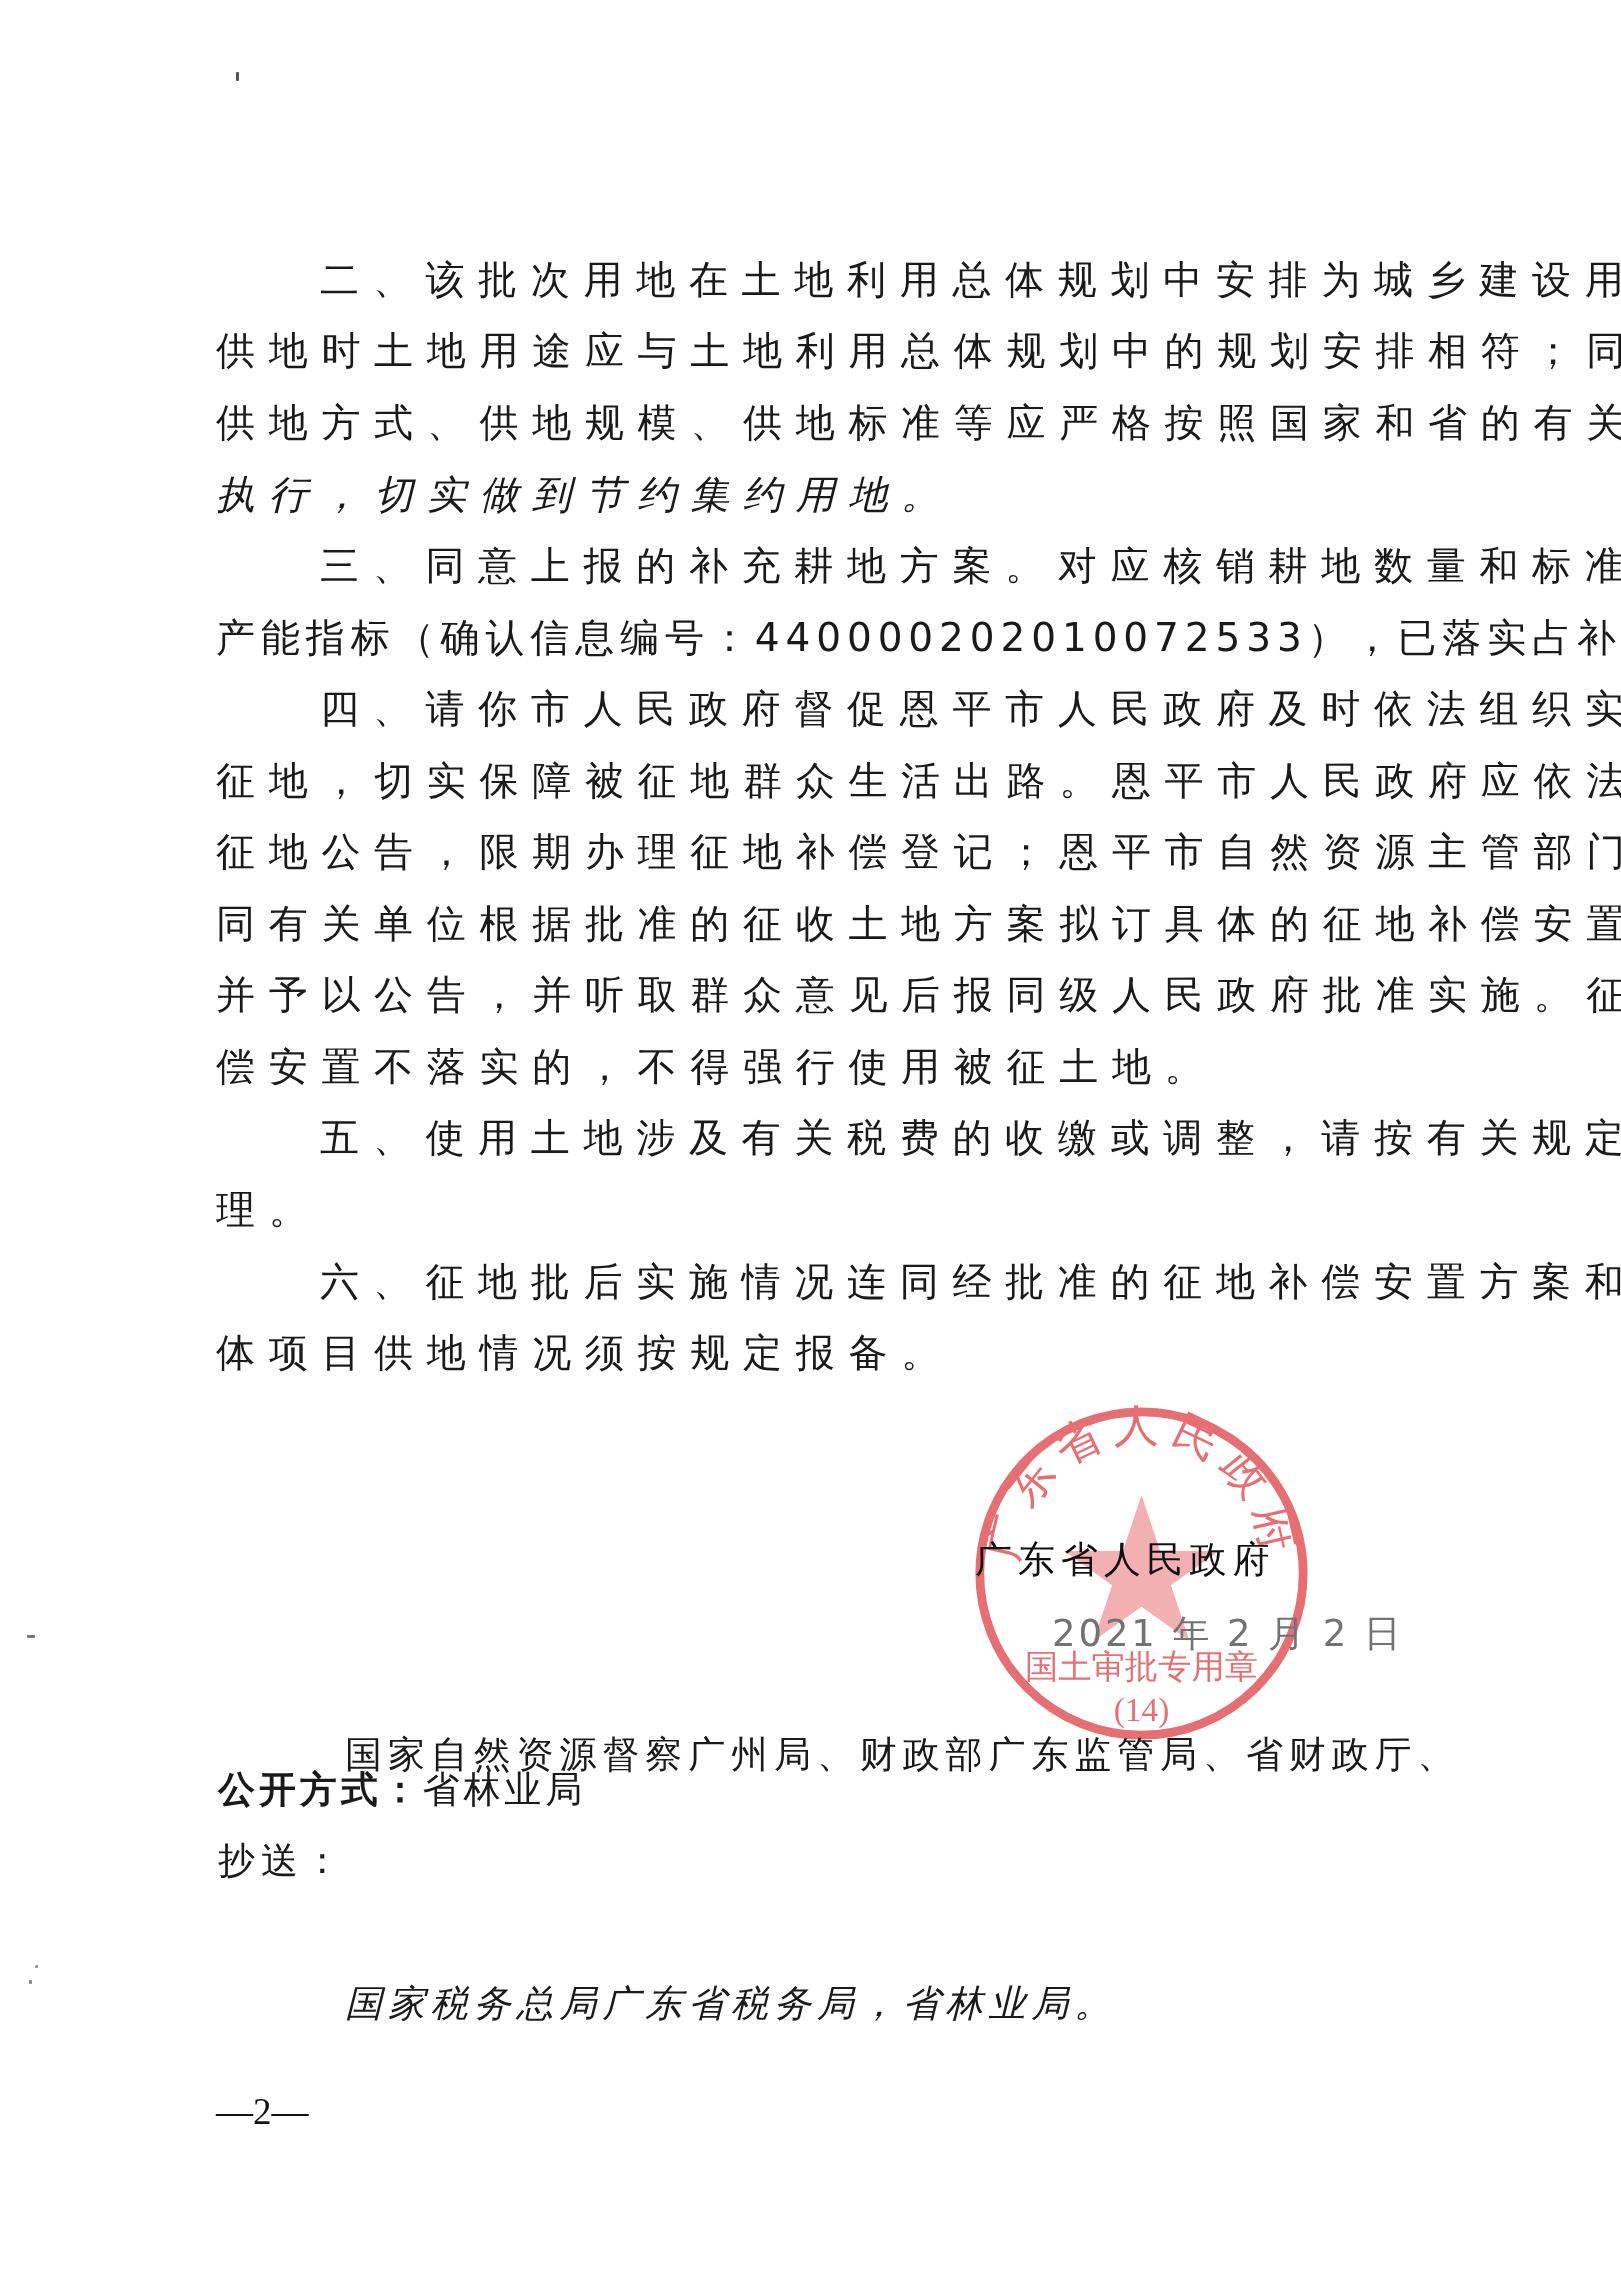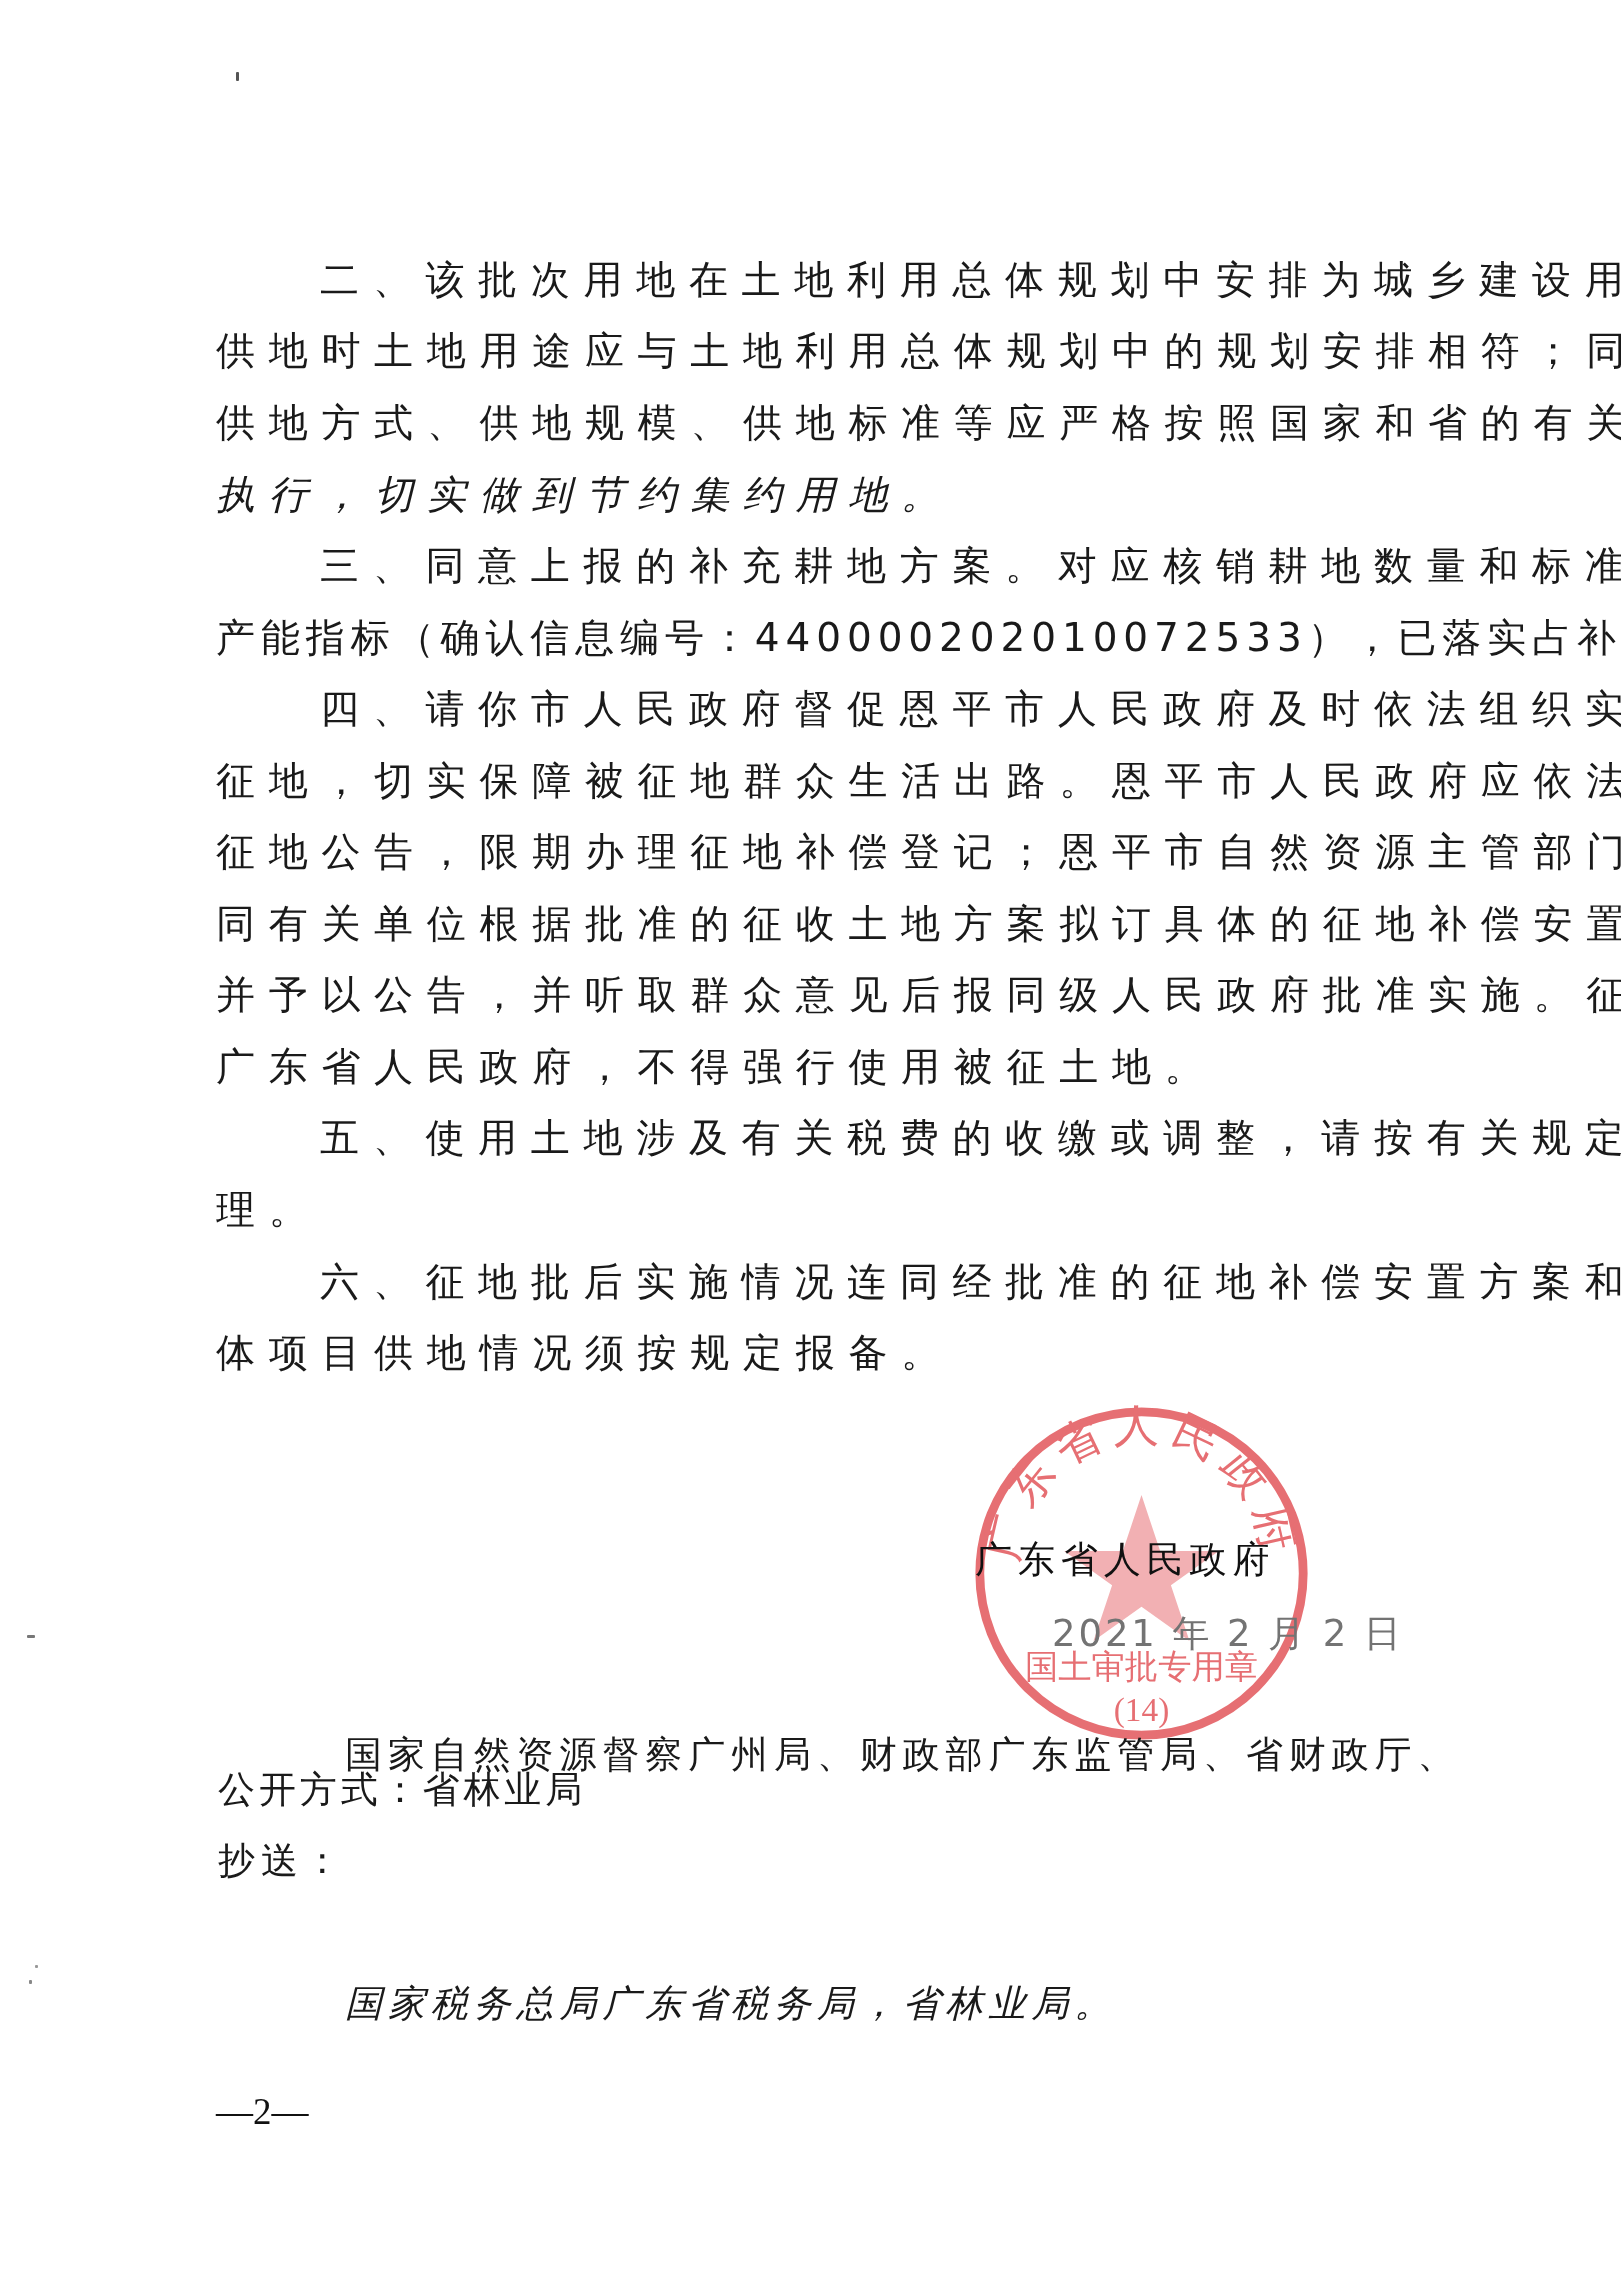--- a/index.html
+++ b/index.html
@@ -63,21 +63,21 @@
     }
     .disclosure {
       position: absolute;
       left: 218px;
       top: 1764px;
       font-size: 37px;
       line-height: 51px;
       white-space: nowrap;
       letter-spacing: 3.9px;
     }
-    .disclosure .label { font-weight: normal; }
+    .disclosure .label { font-weight: bold; }
     .cc-row {
       position: absolute;
       font-size: 37px;
       line-height: 51px;
       white-space: nowrap;
       letter-spacing: 5.9px;
     }
     .cc-label { left: 218px; }
     .cc-text { left: 345px; }
     .page-number {
@@ -112,21 +112,21 @@
   <div class="line" style="top:469px;font-style:italic;">执行，切实做到节约集约用地。</div>
 
   <div class="line indent" style="top:540px;">三、同意上报的补充耕地方案。对应核销耕地数量和标准粮食</div>
   <div class="line" style="top:612px;letter-spacing:5.9px;">产能指标（确认信息编号：440000202010072533），已落实占补平衡。</div>
 
   <div class="line indent" style="top:683px;">四、请你市人民政府督促恩平市人民政府及时依法组织实施</div>
   <div class="line" style="top:755px;">征地，切实保障被征地群众生活出路。恩平市人民政府应依法发布</div>
   <div class="line" style="top:826px;">征地公告，限期办理征地补偿登记；恩平市自然资源主管部门应会</div>
   <div class="line" style="top:898px;">同有关单位根据批准的征收土地方案拟订具体的征地补偿安置方案</div>
   <div class="line" style="top:969px;">并予以公告，并听取群众意见后报同级人民政府批准实施。征地补</div>
-  <div class="line" style="top:1041px;">广东省人民政府，不得强行使用被征土地。</div>
+  <div class="line" style="top:1041px;">偿安置不落实的，不得强行使用被征土地。</div>
 
   <div class="line indent" style="top:1112px;">五、使用土地涉及有关税费的收缴或调整，请按有关规定办</div>
   <div class="line" style="top:1184px;">理。</div>
 
   <div class="line indent" style="top:1256px;">六、征地批后实施情况连同经批准的征地补偿安置方案和具</div>
   <div class="line" style="top:1327px;">体项目供地情况须按规定报备。</div>
 
   <svg class="seal" viewBox="0 0 350 350">
     <defs>
       <path id="sealArcTop" d="M 55 200 A 125 125 0 1 1 295 200"></path>

